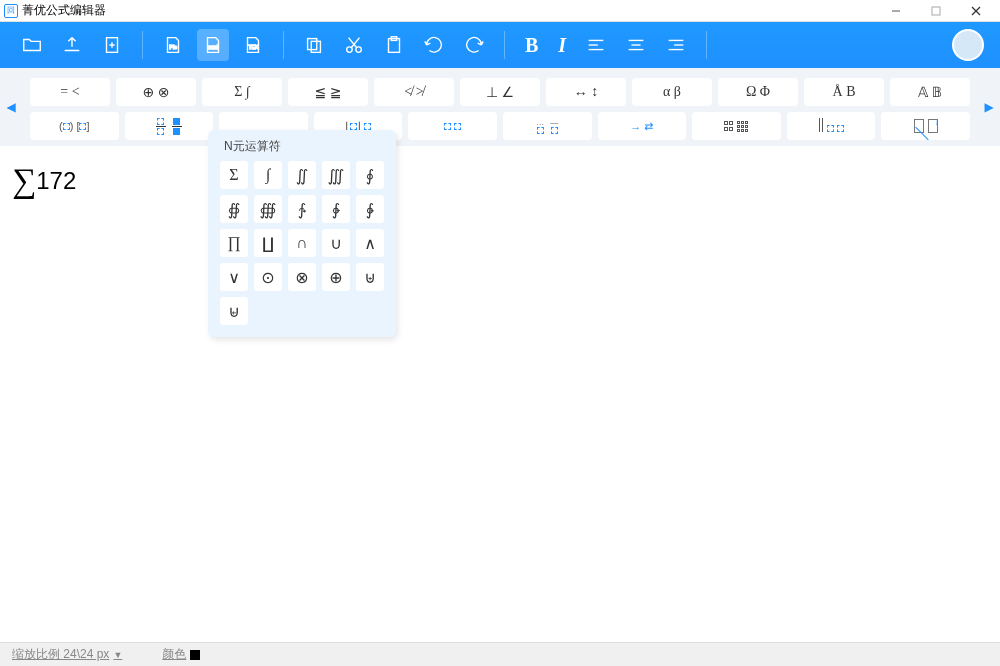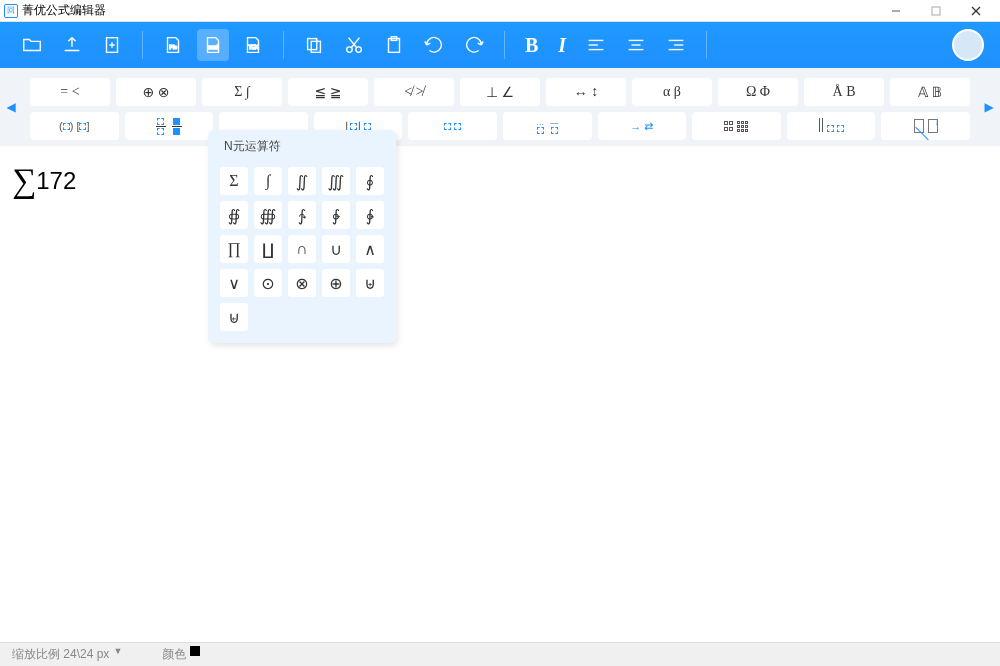--- a/index.html
+++ b/index.html
@@ -238,21 +238,21 @@
       background: #eaf4ff;
       border-radius: 6px;
       padding: 8px 12px 12px 12px;
       box-shadow: 2px 3px 6px rgba(0,0,0,0.1);
       z-index: 100;
     }
 
     .popup-title {
       font-size: 12px;
       color: #444;
-      margin-bottom: 12px;
+      margin-bottom: 6px;
       padding-left: 4px;
     }
 
     .popup-grid {
       display: grid;
       grid-template-columns: repeat(5, 28px);
       gap: 6px;
     }
 
     .popup-cell {
@@ -281,21 +281,23 @@
       display: flex;
       align-items: center;
       padding: 0 12px;
       font-size: 12px;
       color: #888;
       gap: 40px;
     }
 
     .status-item {
       display: flex;
+      align-items: center;
       gap: 4px;
+      text-decoration: underline;
     }
 
     .color-swatch {
       width: 10px;
       height: 10px;
       background: #000;
       display: inline-block;
     }
 
     .double-struck {

